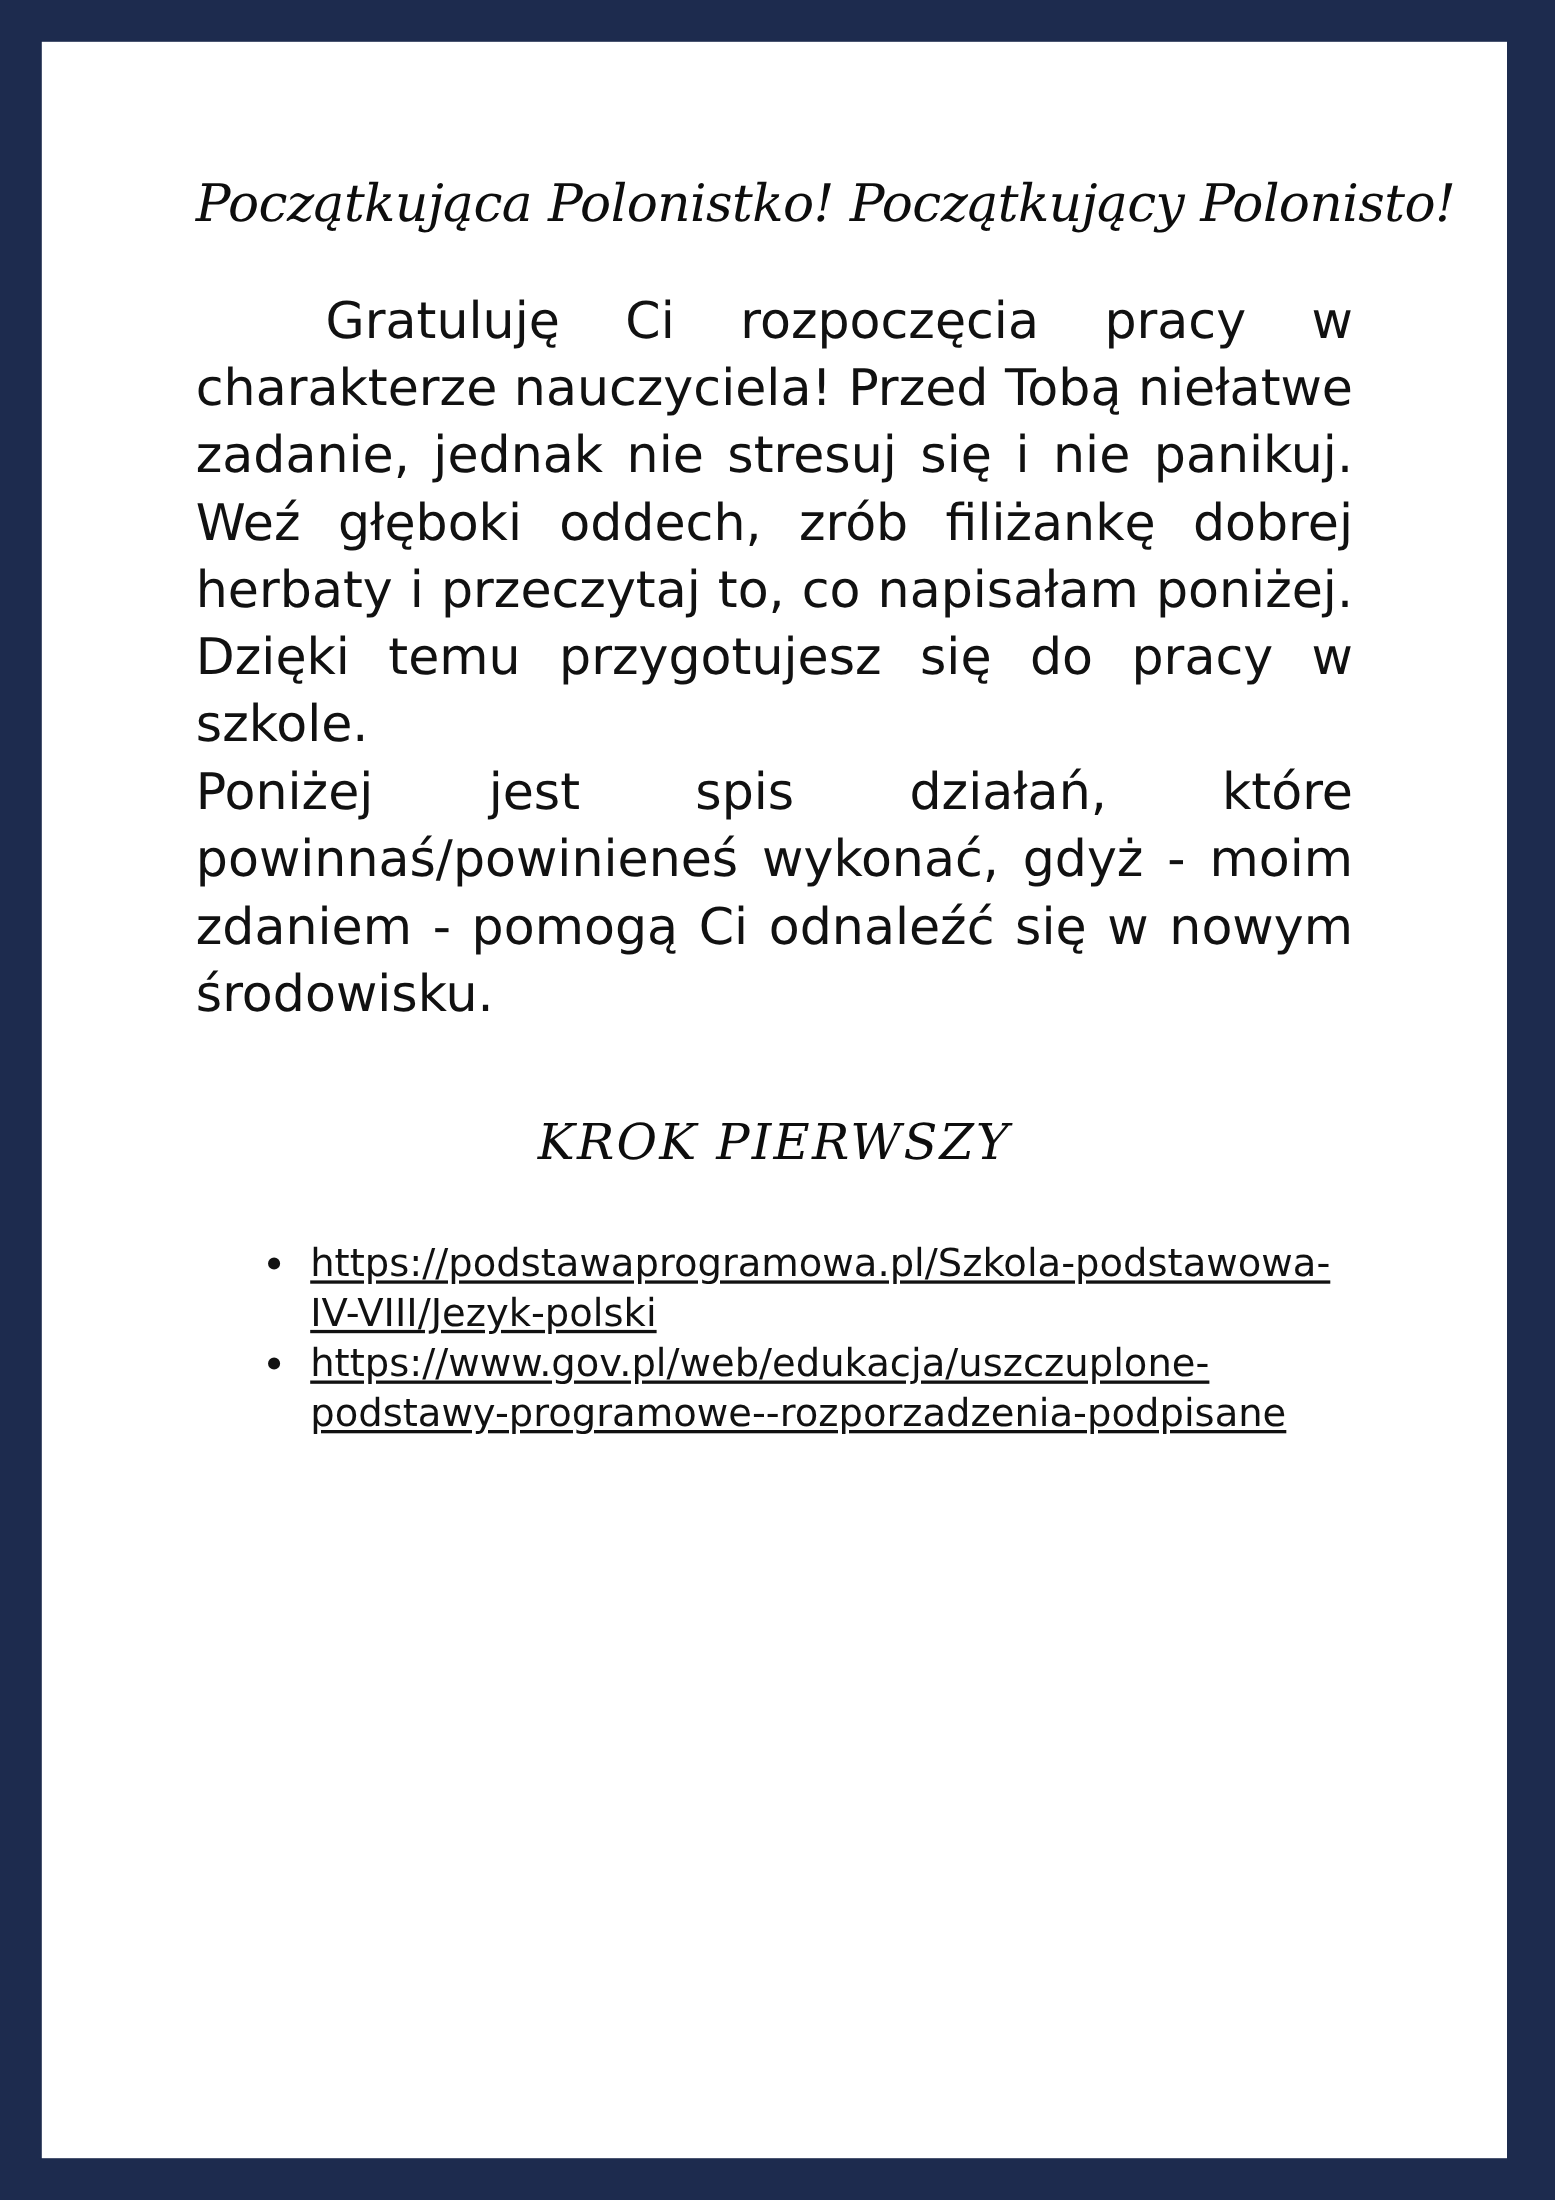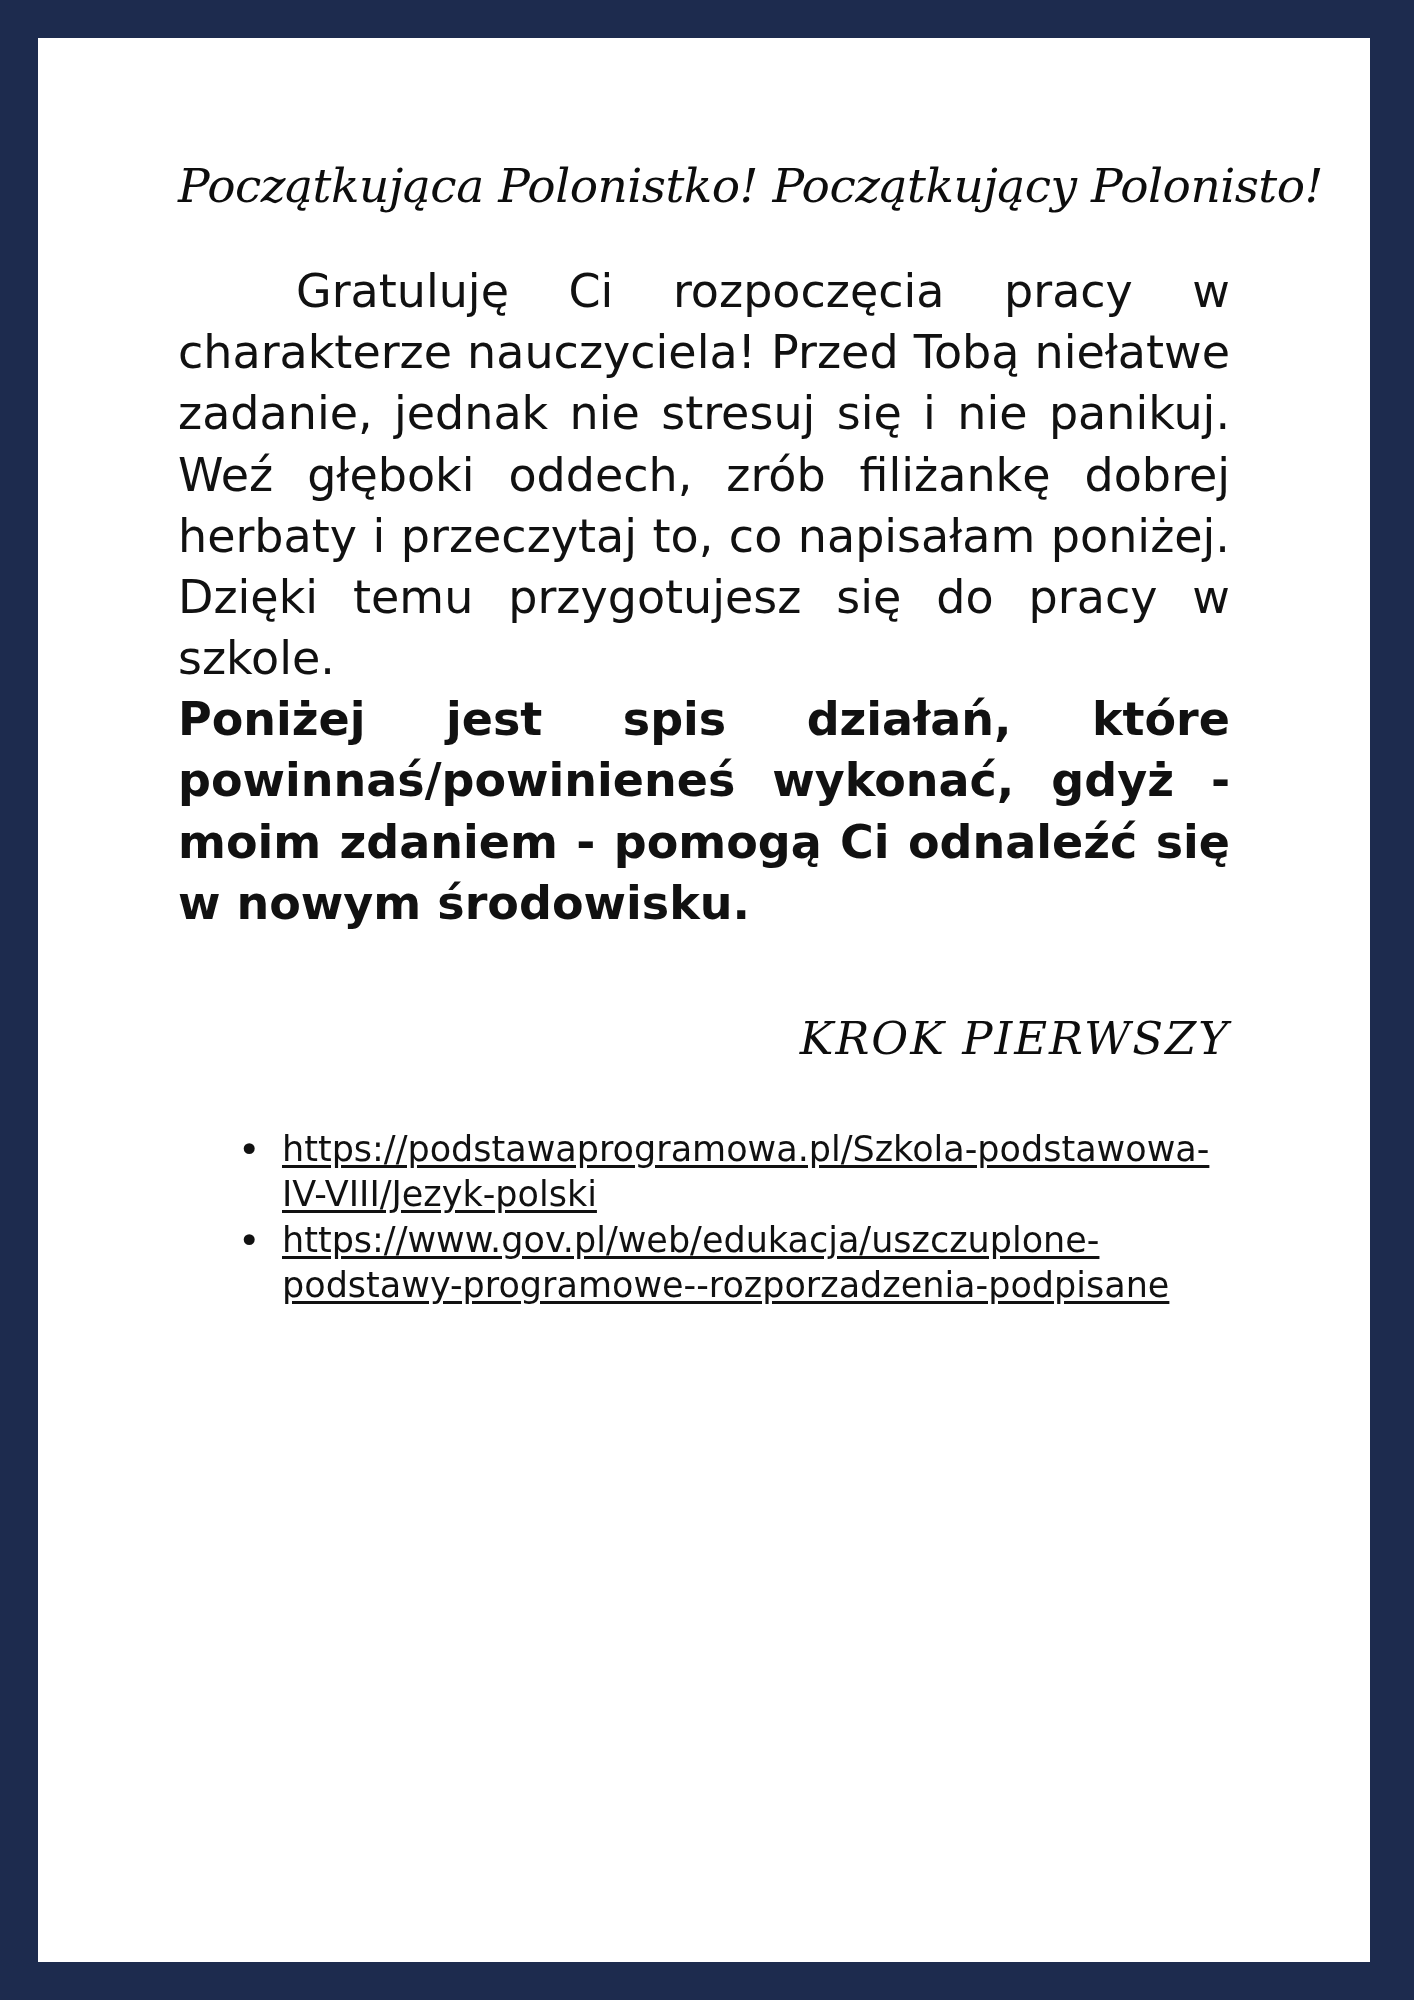--- a/index.html
+++ b/index.html
@@ -45,27 +45,26 @@
     margin: 0;
     text-align: justify;
     text-justify: inter-word;
     font-weight: 400;
   }
   p.body-text.indent {
     text-indent: 118px;
   }
   p.tight {
     margin-top: 0;
-    font-weight: bold;
   }
   .section-title {
     font-family: "DejaVu Serif", serif;
     font-style: italic;
     font-size: 45px;
-    text-align: right;
+    text-align: center;
     color: #0d0d0d;
     letter-spacing: 2px;
     margin: 78px 0 62px 0;
     font-weight: 400;
   }
   .bold {
     font-weight: bold;
   }
   ul.links {
     list-style: none;

